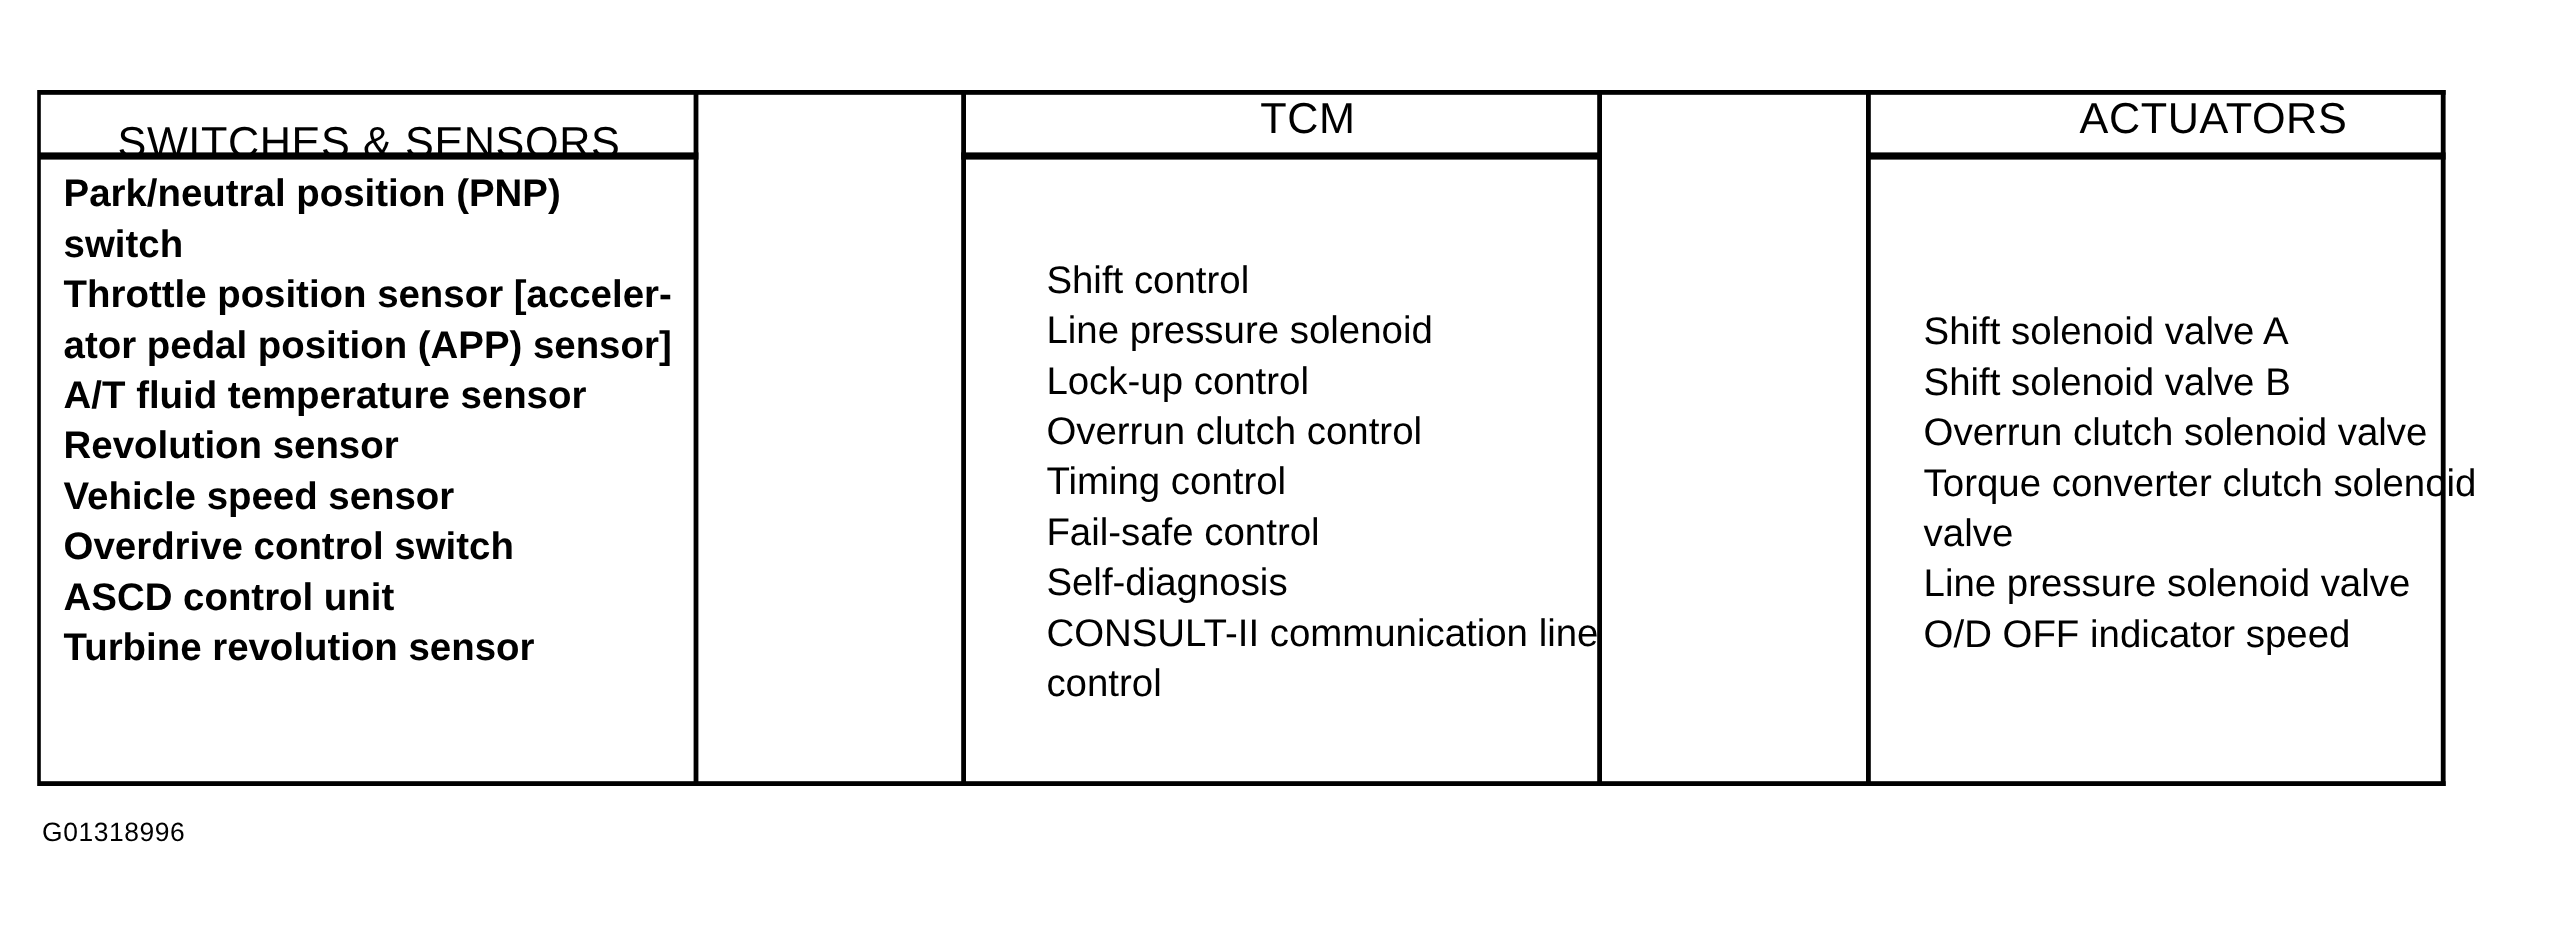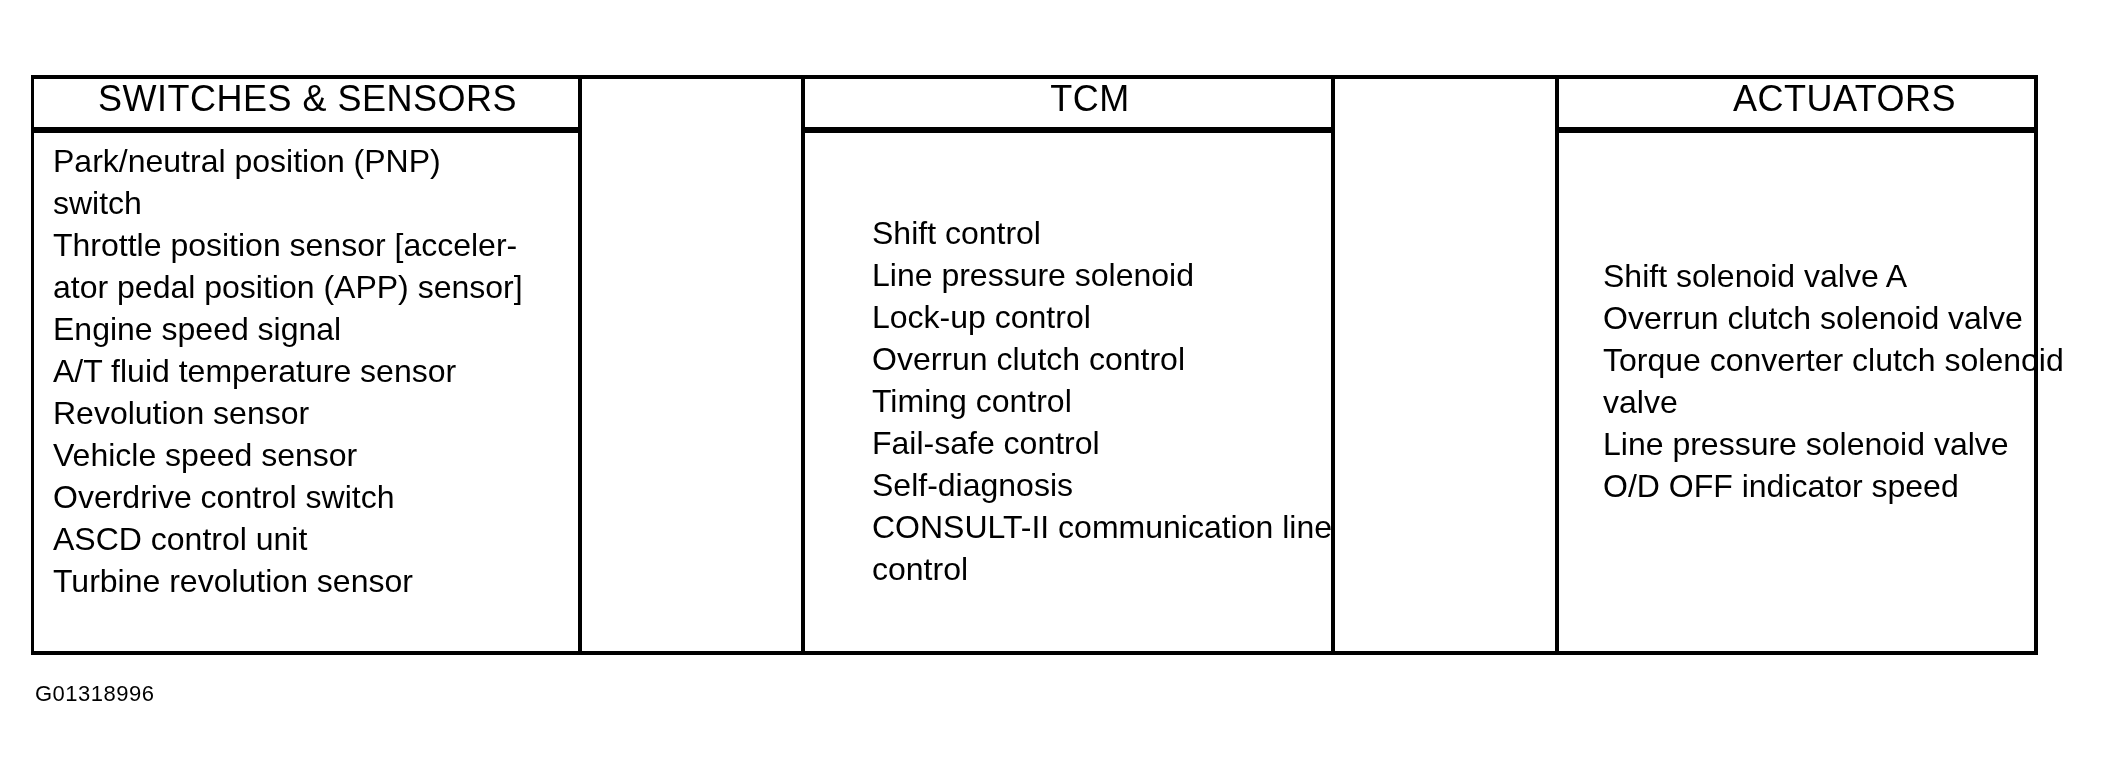--- a/index.html
+++ b/index.html
@@ -42,32 +42,32 @@
   
   .col-header {
     position: absolute;
     top: 80px;
     font-size: 36px;
     line-height: 38px;
     text-align: center;
     letter-spacing: 0.5px;
     white-space: nowrap;
   }
-  .h-col1 { left: 33px;   width: 549px; }
+  .h-col1 { left: 33px;   width: 549px; margin-top: 20px; }
   .h-col2 { left: 801px;  width: 578px; }
   .h-col3 { left: 1555px; width: 579px; }
 
   
   .col-list {
     position: absolute;
     font-size: 32px;
     line-height: 42px;
     white-space: nowrap;
   }
-  .list-col1 { left: 53px;   top: 140px; }
+  .list-col1 { left: 53px;   top: 140px; font-weight: bold; }
   .list-col2 { left: 872px;  top: 212px; }
   .list-col3 { left: 1583px; top: 255px; margin-left: 20px; }
 
   
   .figure-id {
     position: absolute;
     left: 35px;
     top: 678px;
     font-size: 22px;
     line-height: 32px;
@@ -95,41 +95,41 @@
 
   <div class="col-header h-col1">SWITCHES &amp; SENSORS</div>
   <div class="col-header h-col2">TCM</div>
   <div class="col-header h-col3">ACTUATORS</div>
 
   <div class="col-list list-col1">
       <div>Park/neutral position (PNP)</div>
       <div>switch</div>
       <div>Throttle position sensor [acceler-</div>
       <div>ator pedal position (APP) sensor]</div>
-      <div>Engine speed signal</div>
       <div>A/T fluid temperature sensor</div>
       <div>Revolution sensor</div>
       <div>Vehicle speed sensor</div>
       <div>Overdrive control switch</div>
       <div>ASCD control unit</div>
       <div>Turbine revolution sensor</div>
     </div>
   <div class="col-list list-col2">
       <div>Shift control</div>
       <div>Line pressure solenoid</div>
       <div>Lock-up control</div>
       <div>Overrun clutch control</div>
       <div>Timing control</div>
       <div>Fail-safe control</div>
       <div>Self-diagnosis</div>
       <div>CONSULT-II communication line</div>
       <div>control</div>
     </div>
   <div class="col-list list-col3">
       <div>Shift solenoid valve A</div>
+      <div>Shift solenoid valve B</div>
       <div>Overrun clutch solenoid valve</div>
       <div>Torque converter clutch solenoid</div>
       <div>valve</div>
       <div>Line pressure solenoid valve</div>
       <div>O/D OFF indicator speed</div>
     </div>
 
   <div class="figure-id">G01318996</div>
 
 </div>

